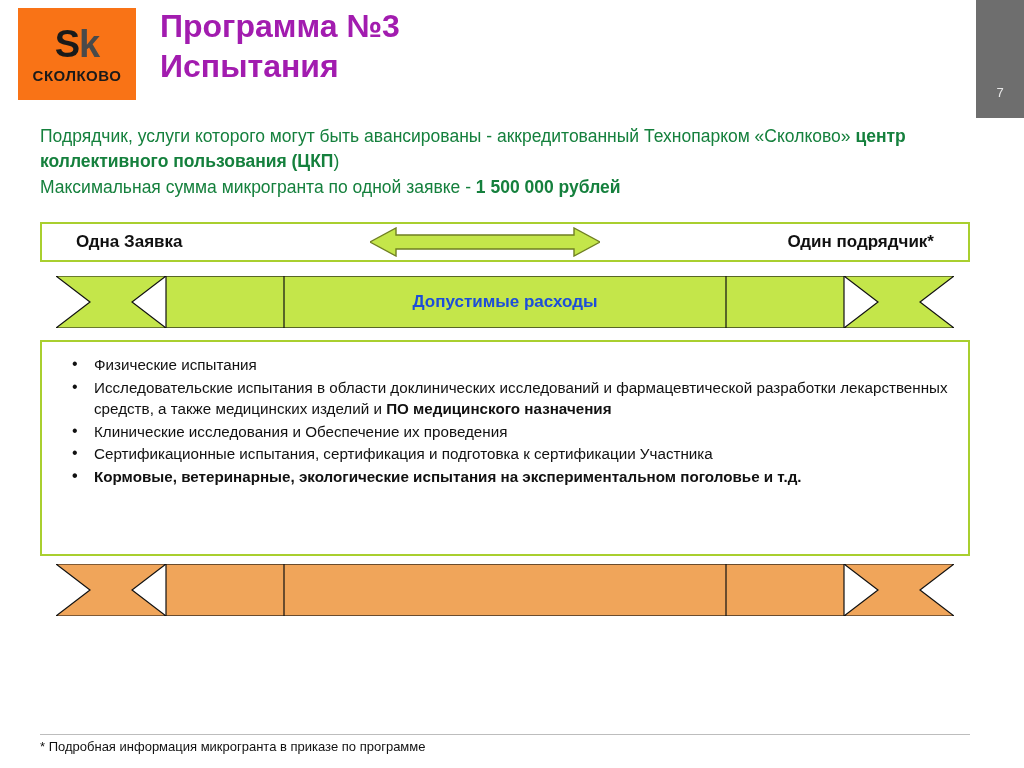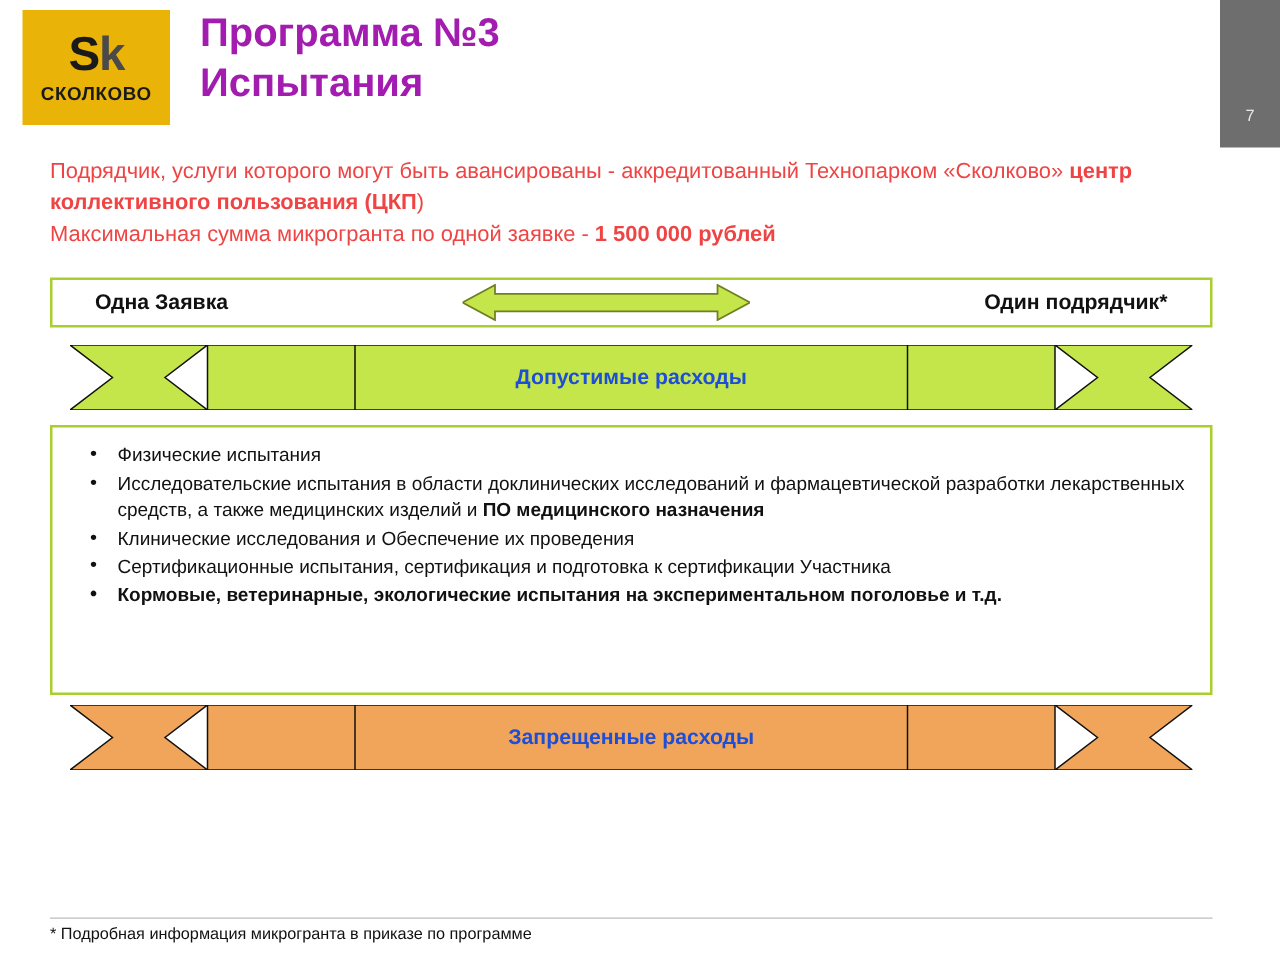--- a/index.html
+++ b/index.html
@@ -15,21 +15,21 @@
     width: 1024px;
     height: 768px;
     background: #ffffff;
   }
 
   
   .logo {
     position: absolute;
     left: 18px; top: 8px;
     width: 118px; height: 92px;
-    background: #eab308;
+    background: #f97316;
     display: flex;
     flex-direction: column;
     align-items: center;
     justify-content: center;
   }
   .logo-mark {
     font-size: 38px;
     font-weight: bold;
     color: #1a1a1a;
     line-height: 1;
@@ -72,21 +72,21 @@
     font-size: 13px;
     color: #e8e8e8;
   }
 
   
   .intro {
     position: absolute;
     left: 40px; top: 124px;
     width: 955px;
     font-size: 17.5px;
-    color: #ef4444;
+    color: #15803d;
     line-height: 1.45;
   }
   .intro b { font-weight: bold; }
 
   
   .band {
     position: absolute;
     left: 40px;
     width: 930px;
     background: #ffffff;
@@ -240,21 +240,20 @@
     </ul>
   </div>
 
   <div class="banner banner-forbidden">
     <svg width="898" height="52" viewBox="0 0 898 52">
       <polygon points="0,0 110,0 76,26 110,52 0,52 34,26" fill="#f0a55a" stroke="#111111" stroke-width="1.2"></polygon>
       <polygon points="898,0 788,0 822,26 788,52 898,52 864,26" fill="#f0a55a" stroke="#111111" stroke-width="1.2"></polygon>
       <rect x="110" y="0" width="678" height="52" fill="#f0a55a" stroke="#111111" stroke-width="1.2"></rect>
       <rect x="228" y="0" width="442" height="52" fill="#f0a55a" stroke="#111111" stroke-width="1.2"></rect>
     </svg>
-    <span class="banner-label">Запрещенные расходы</span>
   </div>
 
 
   <div class="footnote">
     <span>* Подробная информация микрогранта в приказе по программе</span>
   </div>
 
 </div>
 
 </body></html>

